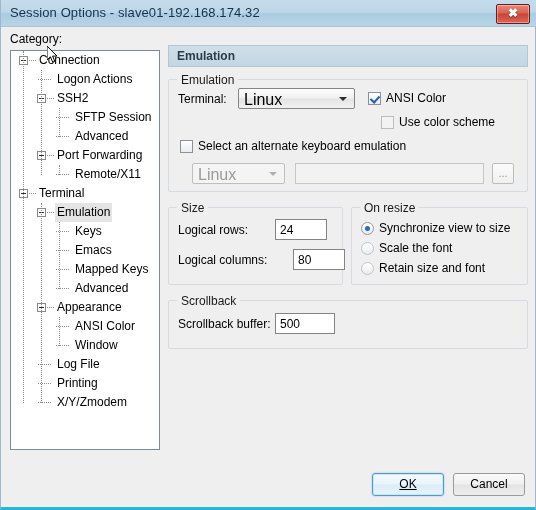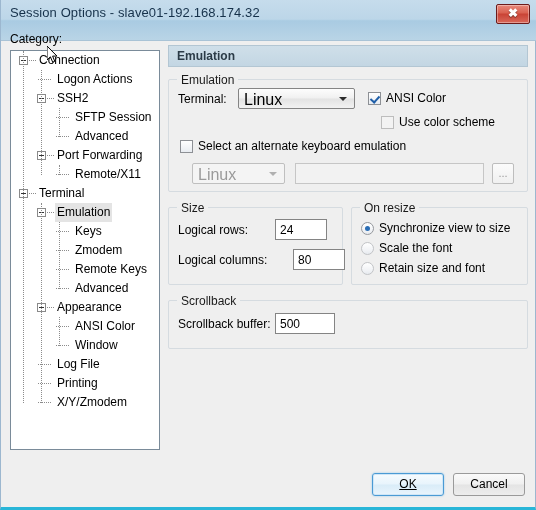--- a/index.html
+++ b/index.html
@@ -23,21 +23,21 @@
     box-sizing: border-box;
     border-left: 1px solid #9cb7cf;
     border-right: 1px solid #9cb7cf;
     border-bottom: 3px solid #29b6d8;
   }
   
   #titlebar {
     position: absolute;
     left: 0; top: 0;
     width: 536px;
-    height: 41px;
+    height: 27px;
     background: linear-gradient(to bottom, #c6dcec 0%, #bcd6e8 48%, #a9cbe2 52%, #b9d4e6 100%);
     border-bottom: 1px solid #a9c3d6;
     box-sizing: border-box;
   }
   #title-text {
     position: absolute;
     left: 9px; top: 5px;
     font-size: 13px;
     color: #16314a;
     white-space: nowrap;
@@ -314,22 +314,22 @@
       <div class="tree-node"><div class="toggle" style="left: 8px;"></div><div class="dots-h" style="left: 18px; width: 7px;"></div><span class="tree-label" style="margin-left: 26px;">Connection</span></div>
       <div class="tree-node"><div class="dots-h" style="left: 27px; width: 13px;"></div><span class="tree-label" style="margin-left: 44px;">Logon Actions</span></div>
       <div class="tree-node"><div class="toggle" style="left: 26px;"></div><div class="dots-h" style="left: 36px; width: 7px;"></div><span class="tree-label" style="margin-left: 44px;">SSH2</span></div>
       <div class="tree-node"><div class="dots-h" style="left: 45px; width: 13px;"></div><span class="tree-label" style="margin-left: 62px;">SFTP Session</span></div>
       <div class="tree-node"><div class="dots-h" style="left: 45px; width: 13px;"></div><span class="tree-label" style="margin-left: 62px;">Advanced</span></div>
       <div class="tree-node"><div class="toggle" style="left: 26px;"></div><div class="dots-h" style="left: 36px; width: 7px;"></div><span class="tree-label" style="margin-left: 44px;">Port Forwarding</span></div>
       <div class="tree-node"><div class="dots-h" style="left: 45px; width: 13px;"></div><span class="tree-label" style="margin-left: 62px;">Remote/X11</span></div>
       <div class="tree-node"><div class="toggle" style="left: 8px;"></div><div class="dots-h" style="left: 18px; width: 7px;"></div><span class="tree-label" style="margin-left: 26px;">Terminal</span></div>
       <div class="tree-node selected"><div class="toggle" style="left: 26px;"></div><div class="dots-h" style="left: 36px; width: 7px;"></div><span class="tree-label" style="margin-left: 44px;">Emulation</span></div>
       <div class="tree-node"><div class="dots-h" style="left: 45px; width: 13px;"></div><span class="tree-label" style="margin-left: 62px;">Keys</span></div>
-      <div class="tree-node"><div class="dots-h" style="left: 45px; width: 13px;"></div><span class="tree-label" style="margin-left: 62px;">Zmodem</span></div>
-      <div class="tree-node"><div class="dots-h" style="left: 45px; width: 13px;"></div><span class="tree-label" style="margin-left: 62px;">Remote Keys</span></div>
+      <div class="tree-node"><div class="dots-h" style="left: 45px; width: 13px;"></div><span class="tree-label" style="margin-left: 62px;">Emacs</span></div>
+      <div class="tree-node"><div class="dots-h" style="left: 45px; width: 13px;"></div><span class="tree-label" style="margin-left: 62px;">Mapped Keys</span></div>
       <div class="tree-node"><div class="dots-h" style="left: 45px; width: 13px;"></div><span class="tree-label" style="margin-left: 62px;">Advanced</span></div>
       <div class="tree-node"><div class="toggle" style="left: 26px;"></div><div class="dots-h" style="left: 36px; width: 7px;"></div><span class="tree-label" style="margin-left: 44px;">Appearance</span></div>
       <div class="tree-node"><div class="dots-h" style="left: 45px; width: 13px;"></div><span class="tree-label" style="margin-left: 62px;">ANSI Color</span></div>
       <div class="tree-node"><div class="dots-h" style="left: 45px; width: 13px;"></div><span class="tree-label" style="margin-left: 62px;">Window</span></div>
       <div class="tree-node"><div class="dots-h" style="left: 27px; width: 13px;"></div><span class="tree-label" style="margin-left: 44px;">Log File</span></div>
       <div class="tree-node"><div class="dots-h" style="left: 27px; width: 13px;"></div><span class="tree-label" style="margin-left: 44px;">Printing</span></div>
       <div class="tree-node"><div class="dots-h" style="left: 27px; width: 13px;"></div><span class="tree-label" style="margin-left: 44px;">X/Y/Zmodem</span></div>
       <div class="dots-v" style="left: 12px; top: 0px; height: 352px;"></div>
       <div class="dots-v" style="left: 30px; top: 19px; height: 105px;"></div>
       <div class="dots-v" style="left: 48px; top: 57px; height: 29px;"></div>

